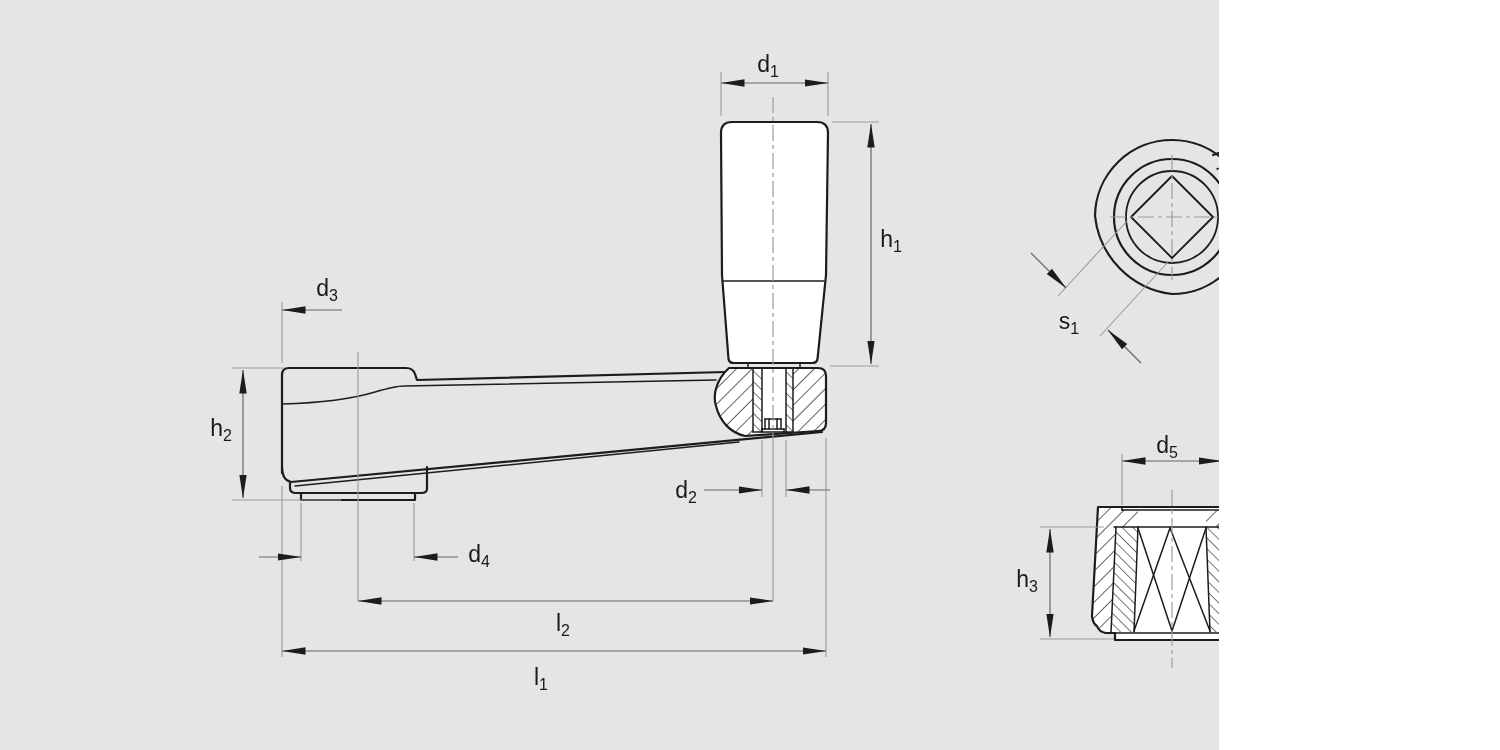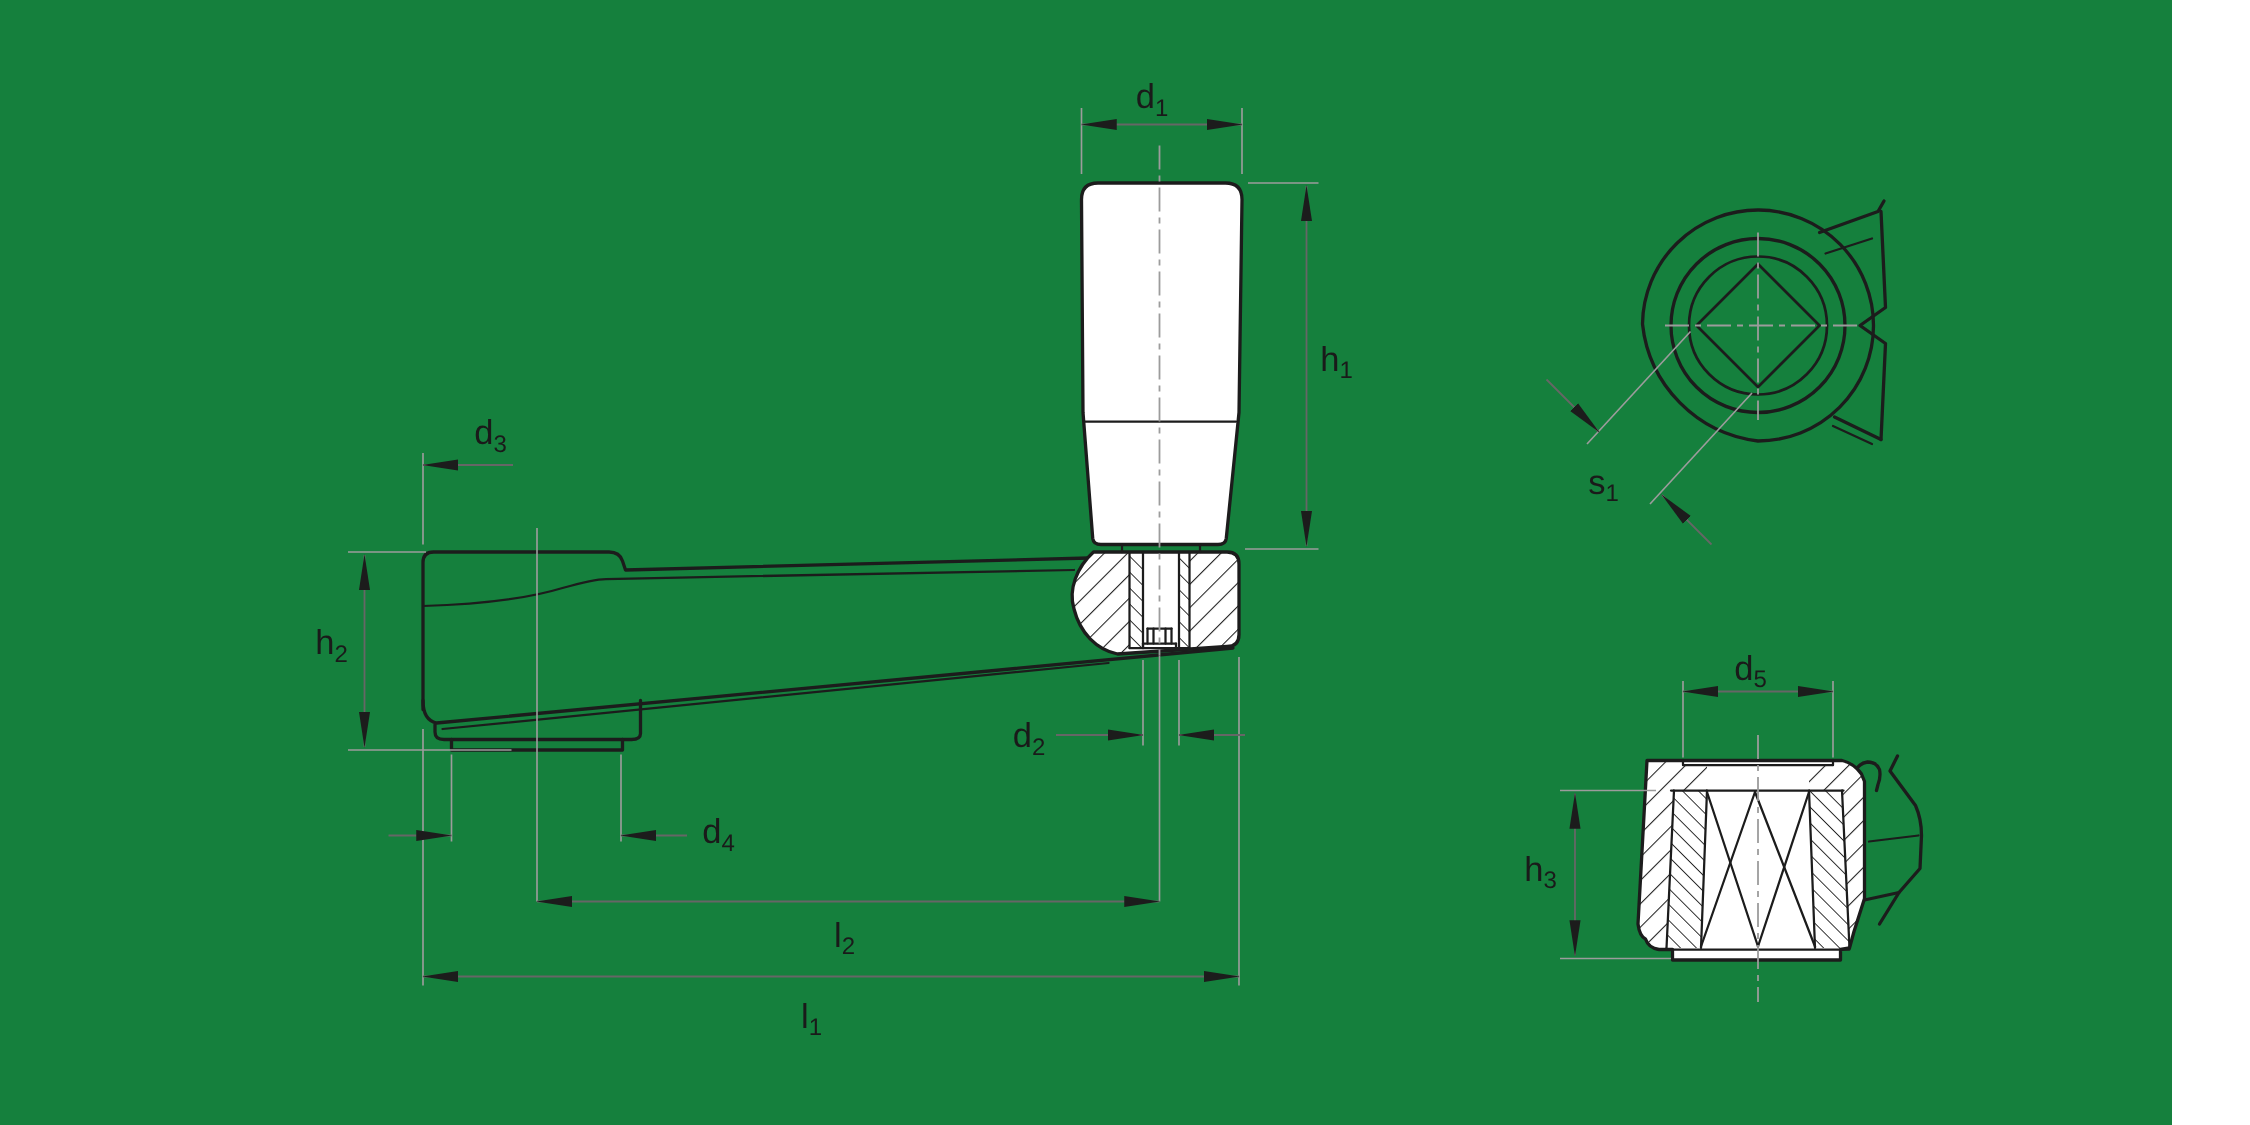--- a/index.html
+++ b/index.html
@@ -1,16 +1,16 @@
 <!DOCTYPE html>
 <html><head>
 <meta charset="utf-8">
 <style>
   html,body{margin:0;padding:0;background:#fff;}
-  .stage{position:relative;width:1448px;height:750px;background:#15803d;overflow:hidden;
+  .stage{position:relative;width:1219px;height:750px;background:#e5e5e5;overflow:hidden;
          font-family:"Liberation Sans",sans-serif;}
   svg{display:block;}
   .ol{stroke:#1c1c1c;stroke-width:2.2;fill:none;stroke-linecap:round;stroke-linejoin:round;}
   .olf{stroke:#1c1c1c;stroke-width:2.2;fill:#ffffff;stroke-linecap:round;stroke-linejoin:round;}
   .il{stroke:#1c1c1c;stroke-width:1.5;fill:none;stroke-linecap:round;stroke-linejoin:round;}
   .il2{stroke:#1c1c1c;stroke-width:1.8;fill:none;stroke-linejoin:round;}
   .dim{stroke:#666666;stroke-width:1.2;fill:none;}
   .ext{stroke:#9c9c9c;stroke-width:1.1;fill:none;}
   .cl{stroke:#9c9c9c;stroke-width:1.2;fill:none;stroke-dasharray:16 4 4 4;}
   .dim-text{font-family:"Liberation Sans",sans-serif;font-size:23px;fill:#1a1a1a;}

